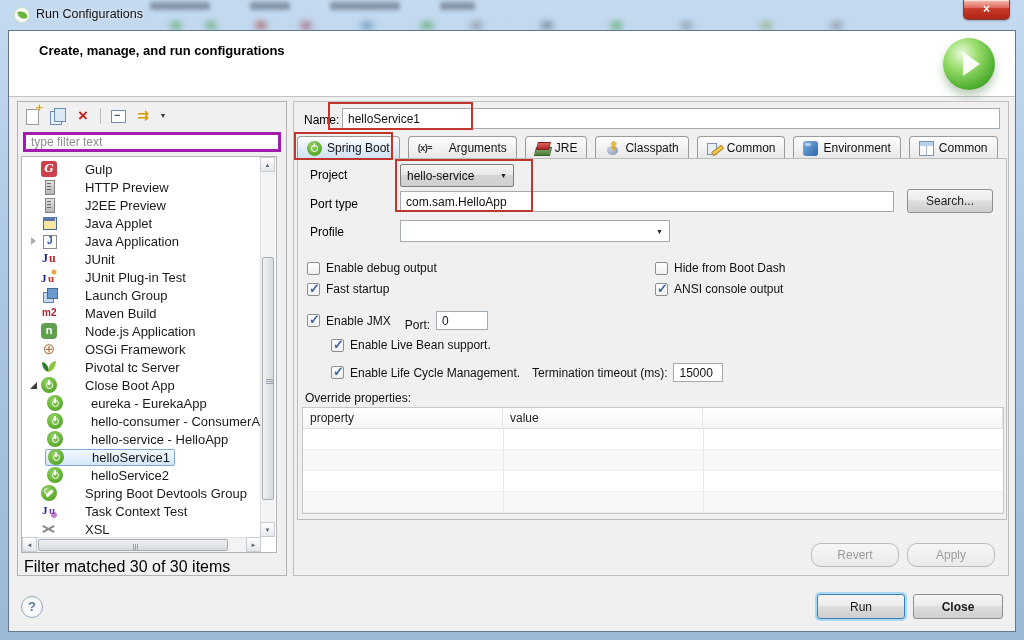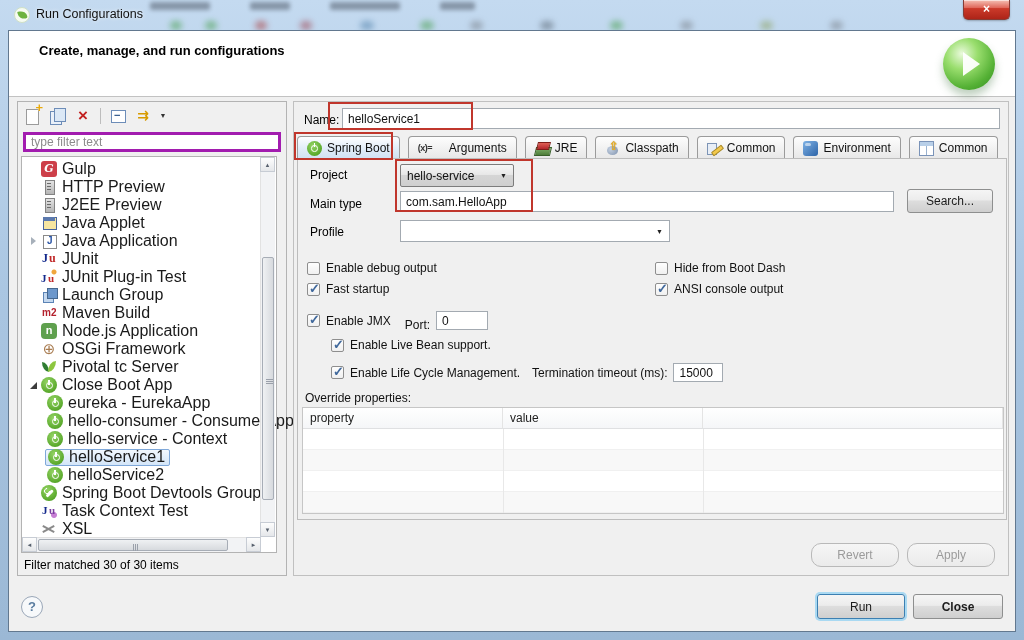--- a/index.html
+++ b/index.html
@@ -44,21 +44,21 @@
   .tb-menu{width:12px;color:#333;font-size:7px;line-height:22px;text-align:center;}
   .lp-filter{position:absolute;left:5px;top:30px;width:258px;height:20px;border:3px solid #a21caf;background:#fff;padding:0 5px;font:12px "Liberation Sans",sans-serif;color:#444;}
   .lp-filter::placeholder{color:#8c8c8c;}
   .tree-box{position:absolute;left:3px;top:54px;width:256px;height:397px;background:#fff;border:1px solid #b3b3b3;}
   .tree-rows{position:absolute;left:0;top:3px;width:238px;}
   .trow{height:18px;display:flex;align-items:center;padding-left:5px;cursor:pointer;white-space:nowrap;}
   .trow.lv2{padding-left:25px;}
   .tw{width:14px;height:14px;position:relative;flex:0 0 14px;}
   .tw-c::after{content:"";position:absolute;left:4px;top:3px;border-left:5px solid #a7b0ba;border-top:4px solid transparent;border-bottom:4px solid transparent;}
   .tw-e::after{content:"";position:absolute;left:3px;top:4px;border-bottom:7px solid #3c3c3c;border-left:7px solid transparent;}
-  .tlabel{padding-left:5px;font-size:16px;color:#1a1a1a;}
+  .tlabel{padding-left:5px;font-size:13px;color:#1a1a1a;margin-left:23px;}
   .selbox{display:flex;align-items:center;height:17px;background:linear-gradient(180deg,#f2f8fe,#d3e5f8);border:1px solid #7fa8d9;border-radius:2px;padding:0 4px 0 2px;margin-left:-2px;}
 
   
   .i{width:16px;height:16px;position:relative;flex:0 0 16px;}
   .ic-gulp{background:#cd3f49;border-radius:3px;}
   .ic-gulp::after{content:"G";position:absolute;left:0;width:100%;text-align:center;color:#fff;font:italic bold 11px/15px "DejaVu Serif",serif;}
   .ic-server::before{content:"";position:absolute;left:4px;top:1px;width:8px;height:13px;background:linear-gradient(180deg,#e3e3e3,#b5b5b5);border:1px solid #838383;}
   .ic-server::after{content:"";position:absolute;left:6px;top:4px;width:4px;height:1px;background:#6b6b6b;box-shadow:0 3px #6b6b6b,0 6px #6b6b6b;}
   .ic-applet::before{content:"";position:absolute;left:2px;top:2px;width:12px;height:11px;background:#f7e6a0;border:1px solid #49659c;}
   .ic-applet::after{content:"";position:absolute;left:2px;top:2px;width:12px;height:4px;background:#5b79ad;}
@@ -90,21 +90,21 @@
   .ic-xsl::after{content:"";position:absolute;left:1px;top:7px;width:13px;height:2px;background:#8a8a8a;transform:rotate(-28deg);}
 
   
   .vscroll{position:absolute;right:1px;top:0;width:15px;height:380px;background:#f2f3f5;border-left:1px solid #e2e2e2;}
   .hscroll{position:absolute;left:0;bottom:0;width:239px;height:15px;background:#f2f3f5;border-top:1px solid #e2e2e2;}
   .sb-arrow{position:absolute;width:15px;height:15px;background:linear-gradient(180deg,#fdfdfd,#e5e7ea);border:1px solid #c7ccd4;color:#57606d;font-size:6px;text-align:center;line-height:14px;}
   .sb-thumb{position:absolute;background:linear-gradient(90deg,#eff1f3,#d7dade);border:1px solid #a7adb6;border-radius:2px;}
   .hthumb{background:linear-gradient(180deg,#eff1f3,#d7dade);}
   .grip-v{position:absolute;left:3px;top:50%;width:7px;height:1px;background:#9aa0aa;box-shadow:0 2px #9aa0aa,0 4px #9aa0aa;}
   .grip-h{position:absolute;top:3.5px;left:50%;width:1px;height:7px;background:#9aa0aa;box-shadow:2px 0 #9aa0aa,4px 0 #9aa0aa;}
-  .lp-status{position:absolute;left:6px;top:456px;font-size:12px;color:#000;}
+  .lp-status{position:absolute;left:6px;top:456px;font-size:16px;color:#000;}
 
   
   .right-panel{position:absolute;left:284px;top:70px;width:716px;height:475px;border:1px solid #c0c0c0;background:#f0f0f0;}
   .fld-label{position:absolute;font-size:12px;color:#000;}
   .txt{border:1px solid #a3aab1;background:#fff;font:12px "Liberation Sans",sans-serif;padding:0 5px;color:#111;}
   .name-input{position:absolute;left:48px;top:6px;width:658px;height:21px;}
   .tabbar{position:absolute;left:3px;top:33px;height:24px;display:flex;gap:8px;align-items:flex-end;}
   .tab{height:23px;display:flex;align-items:center;gap:5px;padding:0 9px;border:1px solid #9b9b9b;border-bottom:none;border-radius:4px 4px 0 0;
     background:linear-gradient(180deg,#fdfdfd,#e7e7e7);font-size:12px;cursor:pointer;white-space:nowrap;}
   .tab.sel{background:linear-gradient(180deg,#fdfeff 0%,#e2edf9 50%,#cfe1f3 100%);}
@@ -271,21 +271,21 @@
           <div class="trow lv2">
               <span class="i ic-sboot"></span>
               <span class="tlabel">eureka - EurekaApp</span>
             </div>
           <div class="trow lv2">
               <span class="i ic-sboot"></span>
               <span class="tlabel">hello-consumer - ConsumerApp</span>
             </div>
           <div class="trow lv2">
               <span class="i ic-sboot"></span>
-              <span class="tlabel">hello-service - Context</span>
+              <span class="tlabel">hello-service - HelloApp</span>
             </div>
           <div class="trow lv2">
               <span class="selbox">
                 <span class="i ic-sboot"></span>
                 <span class="tlabel">helloService1</span>
               </span>
             </div>
           <div class="trow lv2">
               <span class="i ic-sboot"></span>
               <span class="tlabel">helloService2</span>
@@ -358,21 +358,21 @@
             <span>Common</span>
           </div>
       </div>
 
       <div class="group">
         <div class="fld-label" style="left:12px;top:9px;">Project</div>
         <div class="combo-gray" style="left:102px;top:5px;width:114px;height:23px;">
           <span>hello-service</span>
             <span class="arr">▼</span>
         </div>
-        <div class="fld-label" style="left:12px;top:38px;">Main type</div>
+        <div class="fld-label" style="left:12px;top:38px;">Port type</div>
         <input class="txt" style="position: absolute; left: 102px; top: 32px; width: 494px; height: 21px;" value="com.sam.HelloApp">
         <div class="btn" style="left:609px;top:30px;width:86px;height:24px;">Search...</div>
         <div class="fld-label" style="left:12px;top:66px;">Profile</div>
         <div class="combo-white" style="left:102px;top:61px;width:270px;height:22px;">
           <span></span>
             <span class="arr">▼</span>
         </div>
 
         <div class="chk-row" style="left:9px;top:102px;">
           <span class="cb"></span>

